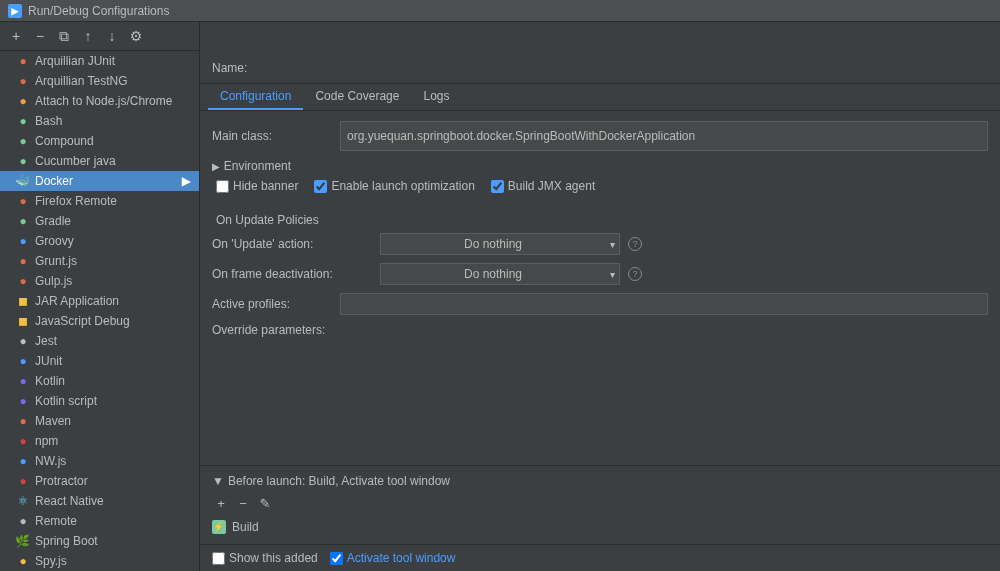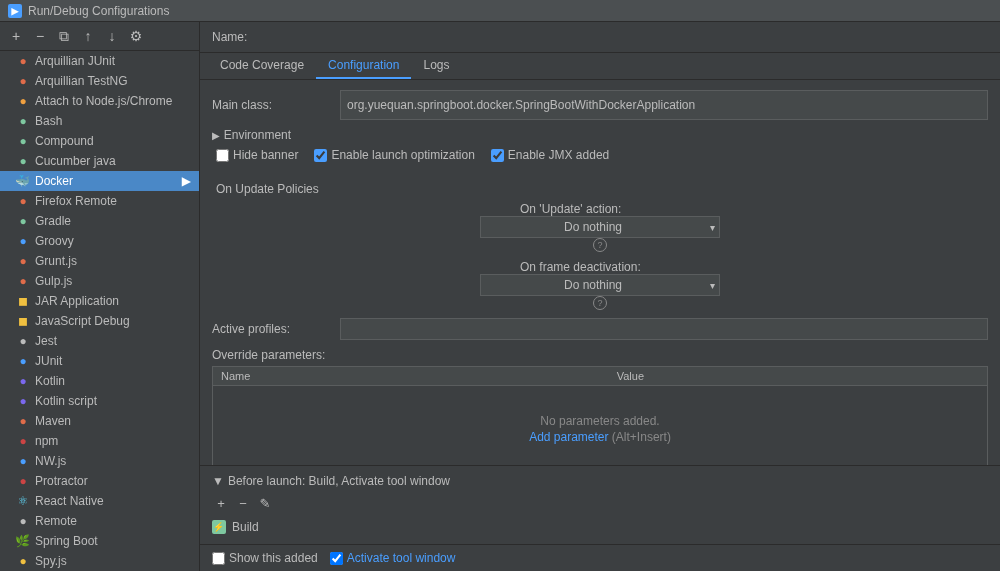--- a/index.html
+++ b/index.html
@@ -140,20 +140,21 @@
       display: flex;
       align-items: center;
       padding: 8px 12px;
       gap: 8px;
       border-bottom: 1px solid #2b2b2b;
     }
     .name-label {
       color: #bbbbbb;
       font-size: 12px;
       white-space: nowrap;
+      margin-top: 31px;
     }
     .name-input {
       flex: 1;
       background: #45494a;
       border: 1px solid #5a5d5e;
       color: #bbbbbb;
       font-size: 12px;
       padding: 2px 6px;
       height: 22px;
       outline: none;
@@ -235,21 +236,21 @@
     .subsection-title {
       color: #bbbbbb;
       font-size: 12px;
       margin-bottom: 6px;
       padding-left: 4px;
     }
     .dropdown-row {
       display: flex;
       align-items: center;
       margin-bottom: 8px;
-      flex-direction: column;
+      gap: 8px;
     }
     .dropdown-label {
       color: #bbbbbb;
       font-size: 12px;
       min-width: 160px;
     }
     .dropdown-select {
       background: #45494a;
       border: 1px solid #5a5d5e;
       color: #bbbbbb;
@@ -538,22 +539,22 @@
 
   </div>
 
   <div class="right-panel">
 
     <div class="name-row">
       <span class="name-label">Name:</span>
     </div>
 
     <div class="tabs-row">
+      <div class="tab active">Configuration</div>
       <div class="tab">Code Coverage</div>
-      <div class="tab active">Configuration</div>
       <div class="tab">Logs</div>
     </div>
 
     <div class="config-area">
 
       <div class="form-row">
         <span class="form-label">Main class:</span>
         <input class="form-value" type="text" value="org.yuequan.springboot.docker.SpringBootWithDockerApplication" style="">
       </div>
 
@@ -566,21 +567,21 @@
         <label class="cb-item">
           <input type="checkbox" style="">
           <span>Hide banner</span>
         </label>
         <label class="cb-item">
           <input type="checkbox" checked="" style="">
           <span>Enable launch optimization</span>
         </label>
         <label class="cb-item">
           <input type="checkbox" checked="" style="">
-          <span>Enable JMX added</span>
+          <span>Build JMX agent</span>
         </label>
       </div>
 
       <div class="subsection-title">On Update Policies</div>
 
       <div class="dropdown-row">
         <span class="dropdown-label">On 'Update' action:</span>
         <div class="dropdown-wrapper">
           <select class="dropdown-select">
             <option>Do nothing</option>
@@ -605,41 +606,20 @@
         <span class="help-icon">?</span>
       </div>
 
       <div class="profiles-row">
         <span class="form-label">Active profiles:</span>
         <input class="profiles-input" type="text" value="" style="">
       </div>
 
       <div class="override-section">
         <div class="override-label">Override parameters:</div>
-        <table class="params-table">
-          <thead>
-            <tr>
-              <th>Name</th>
-              <th>Value</th>
-            </tr>
-          </thead>
-          <tbody>
-            <tr>
-              <td colspan="2">
-                <div style="text-align:center; color:#888; font-size:12px; padding: 8px 0 2px 0;">No parameters added.</div>
-                <div style="text-align:center; padding-bottom:8px;">
-                  <a class="add-param-link">
-                    <span>Add parameter</span>
-                    <span style="color:#888;">(Alt+Insert)</span>
-                  </a>
-                </div>
-              </td>
-            </tr>
-          </tbody>
-        </table>
       </div>
     </div>
 
     <div class="before-launch-section">
       <div class="before-launch-header">
         <span>▼</span>
         <span>Before launch: Build, Activate tool window</span>
       </div>
       <div class="before-launch-toolbar">
         <button class="before-launch-toolbar-btn">+</button>

